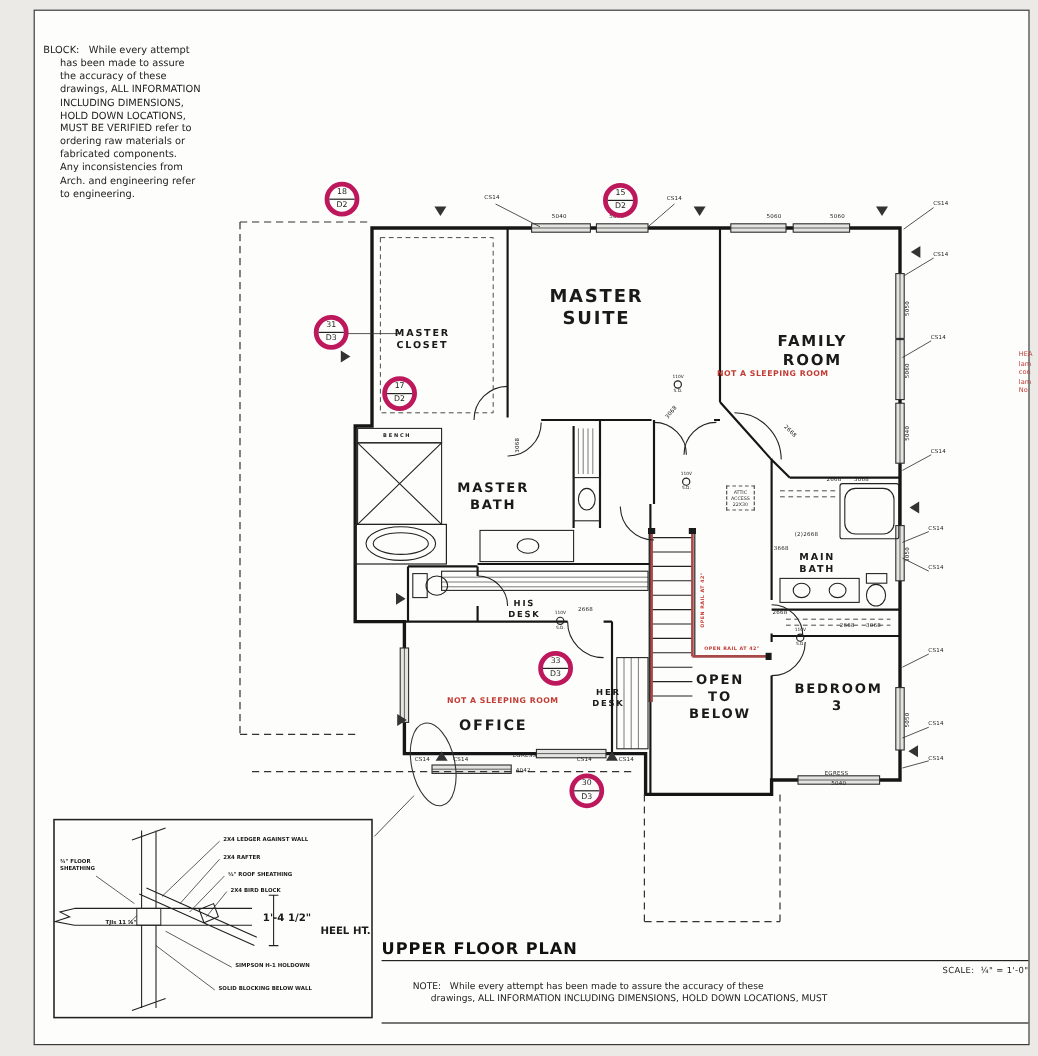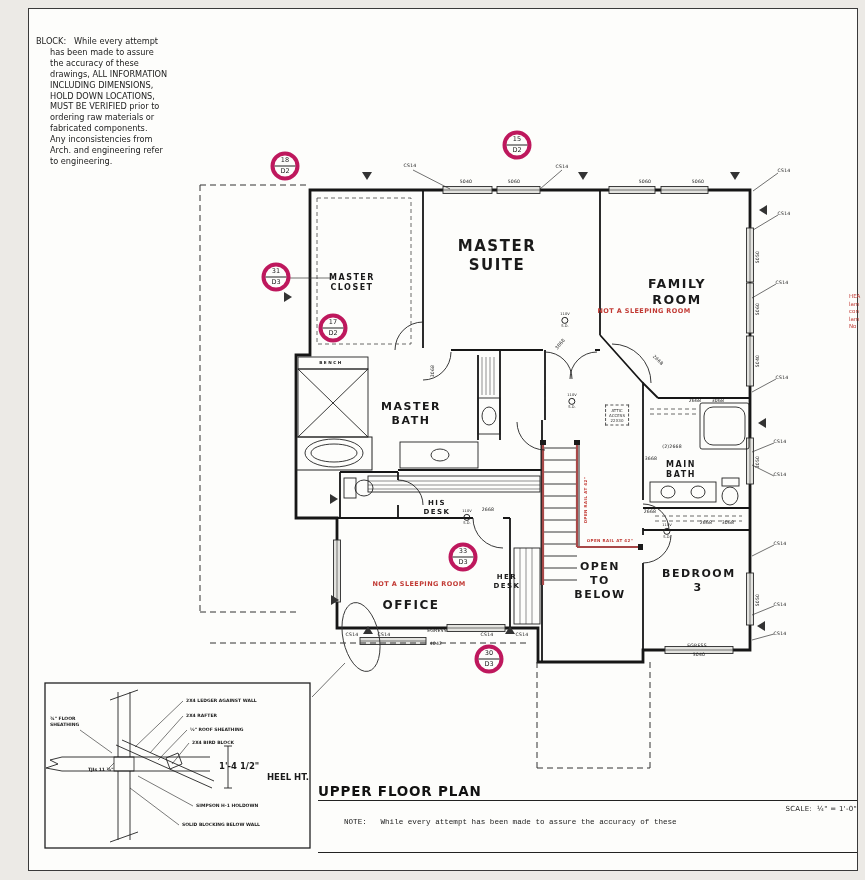--- a/index.html
+++ b/index.html
@@ -32,21 +32,21 @@
   .sidenote{position:absolute;font-size:5.5px;line-height:7.6px;color:#c23b35;white-space:nowrap;text-align:left;}
 
   
   #top-note{position:absolute;left:36px;top:36px;font-size:8.2px;line-height:10.9px;color:#222;}
   #top-note div{white-space:pre;}
   #top-note div:not(:first-child){padding-left:14px;}
   #plan-title{position:absolute;left:318px;top:783px;font-size:13.5px;font-weight:700;letter-spacing:0.8px;color:#111;}
   #title-rule{position:absolute;left:318px;top:800px;width:539px;height:1.2px;background:#222;}
   #scale-line{position:absolute;left:640px;top:805px;width:217px;text-align:right;font-size:7px;color:#222;letter-spacing:0.3px;}
   #bottom-note{position:absolute;left:344px;top:817px;font-size:7.6px;line-height:10.4px;color:#222;}
-  #bottom-note div{white-space:pre;font-family:Liberation Mono, monospace;}
+  #bottom-note div{white-space:pre;}
   #bottom-note div:not(:first-child){padding-left:15px;}
   #bottom-rule{position:absolute;left:318px;top:852px;width:539px;height:1.2px;background:#222;}
 </style>
 </head>
 <body>
 
 <div id="canvas">
   <div id="page"></div>
 
   <svg id="plansvg" viewBox="0 0 865 880">
@@ -222,21 +222,21 @@
       <div class="tri left" style="left: 761px; top: 626px;"></div>
       <div class="tri right" style="left: 288px; top: 297px;"></div>
       <div class="tri right" style="left: 334px; top: 499px;"></div>
       <div class="tri right" style="left: 335px; top: 600px;"></div>
       <div class="tri up" style="left: 368px; top: 630px;"></div>
       <div class="tri up" style="left: 510px; top: 630px;"></div>
       <div class="callout" style="left: 285px; top: 166px;">
         <div class="t">18</div>
         <div class="b">D2</div>
       </div>
-      <div class="callout" style="left: 517px; top: 145px;">
+      <div class="callout" style="left: 517px; top: 167px;">
         <div class="t">15</div>
         <div class="b">D2</div>
       </div>
       <div class="callout" style="left: 276px; top: 277px;">
         <div class="t">31</div>
         <div class="b">D3</div>
       </div>
       <div class="callout" style="left: 333px; top: 328px;">
         <div class="t">17</div>
         <div class="b">D2</div>
@@ -293,29 +293,30 @@
       <div class="marker det" style="left: 182px; top: 825px;">SOLID BLOCKING BELOW WALL</div>
     </div>
 
   <div id="top-note">
       <div>BLOCK:   While every attempt</div>
       <div>has been made to assure</div>
       <div>the accuracy of these</div>
       <div>drawings, ALL INFORMATION</div>
       <div>INCLUDING DIMENSIONS,</div>
       <div>HOLD DOWN LOCATIONS,</div>
-      <div>MUST BE VERIFIED prior to</div>
+      <div>MUST BE VERIFIED refer to</div>
       <div>ordering raw materials or</div>
       <div>fabricated components.</div>
       <div>Any inconsistencies from</div>
       <div>Arch. and engineering refer</div>
       <div>to engineering.</div>
     </div>
   <div id="plan-title">UPPER FLOOR PLAN</div>
   <div id="title-rule"></div>
   <div id="scale-line">
     <span>SCALE:</span>&nbsp;&nbsp;<span>¼" =  1'-0"</span>
   </div>
   <div id="bottom-note">
       <div>NOTE:   While every attempt has been made to assure the accuracy of these</div>
+      <div>drawings, ALL INFORMATION INCLUDING DIMENSIONS, HOLD DOWN LOCATIONS, MUST</div>
     </div>
   <div id="bottom-rule"></div>
 </div>
 
 </body></html>

